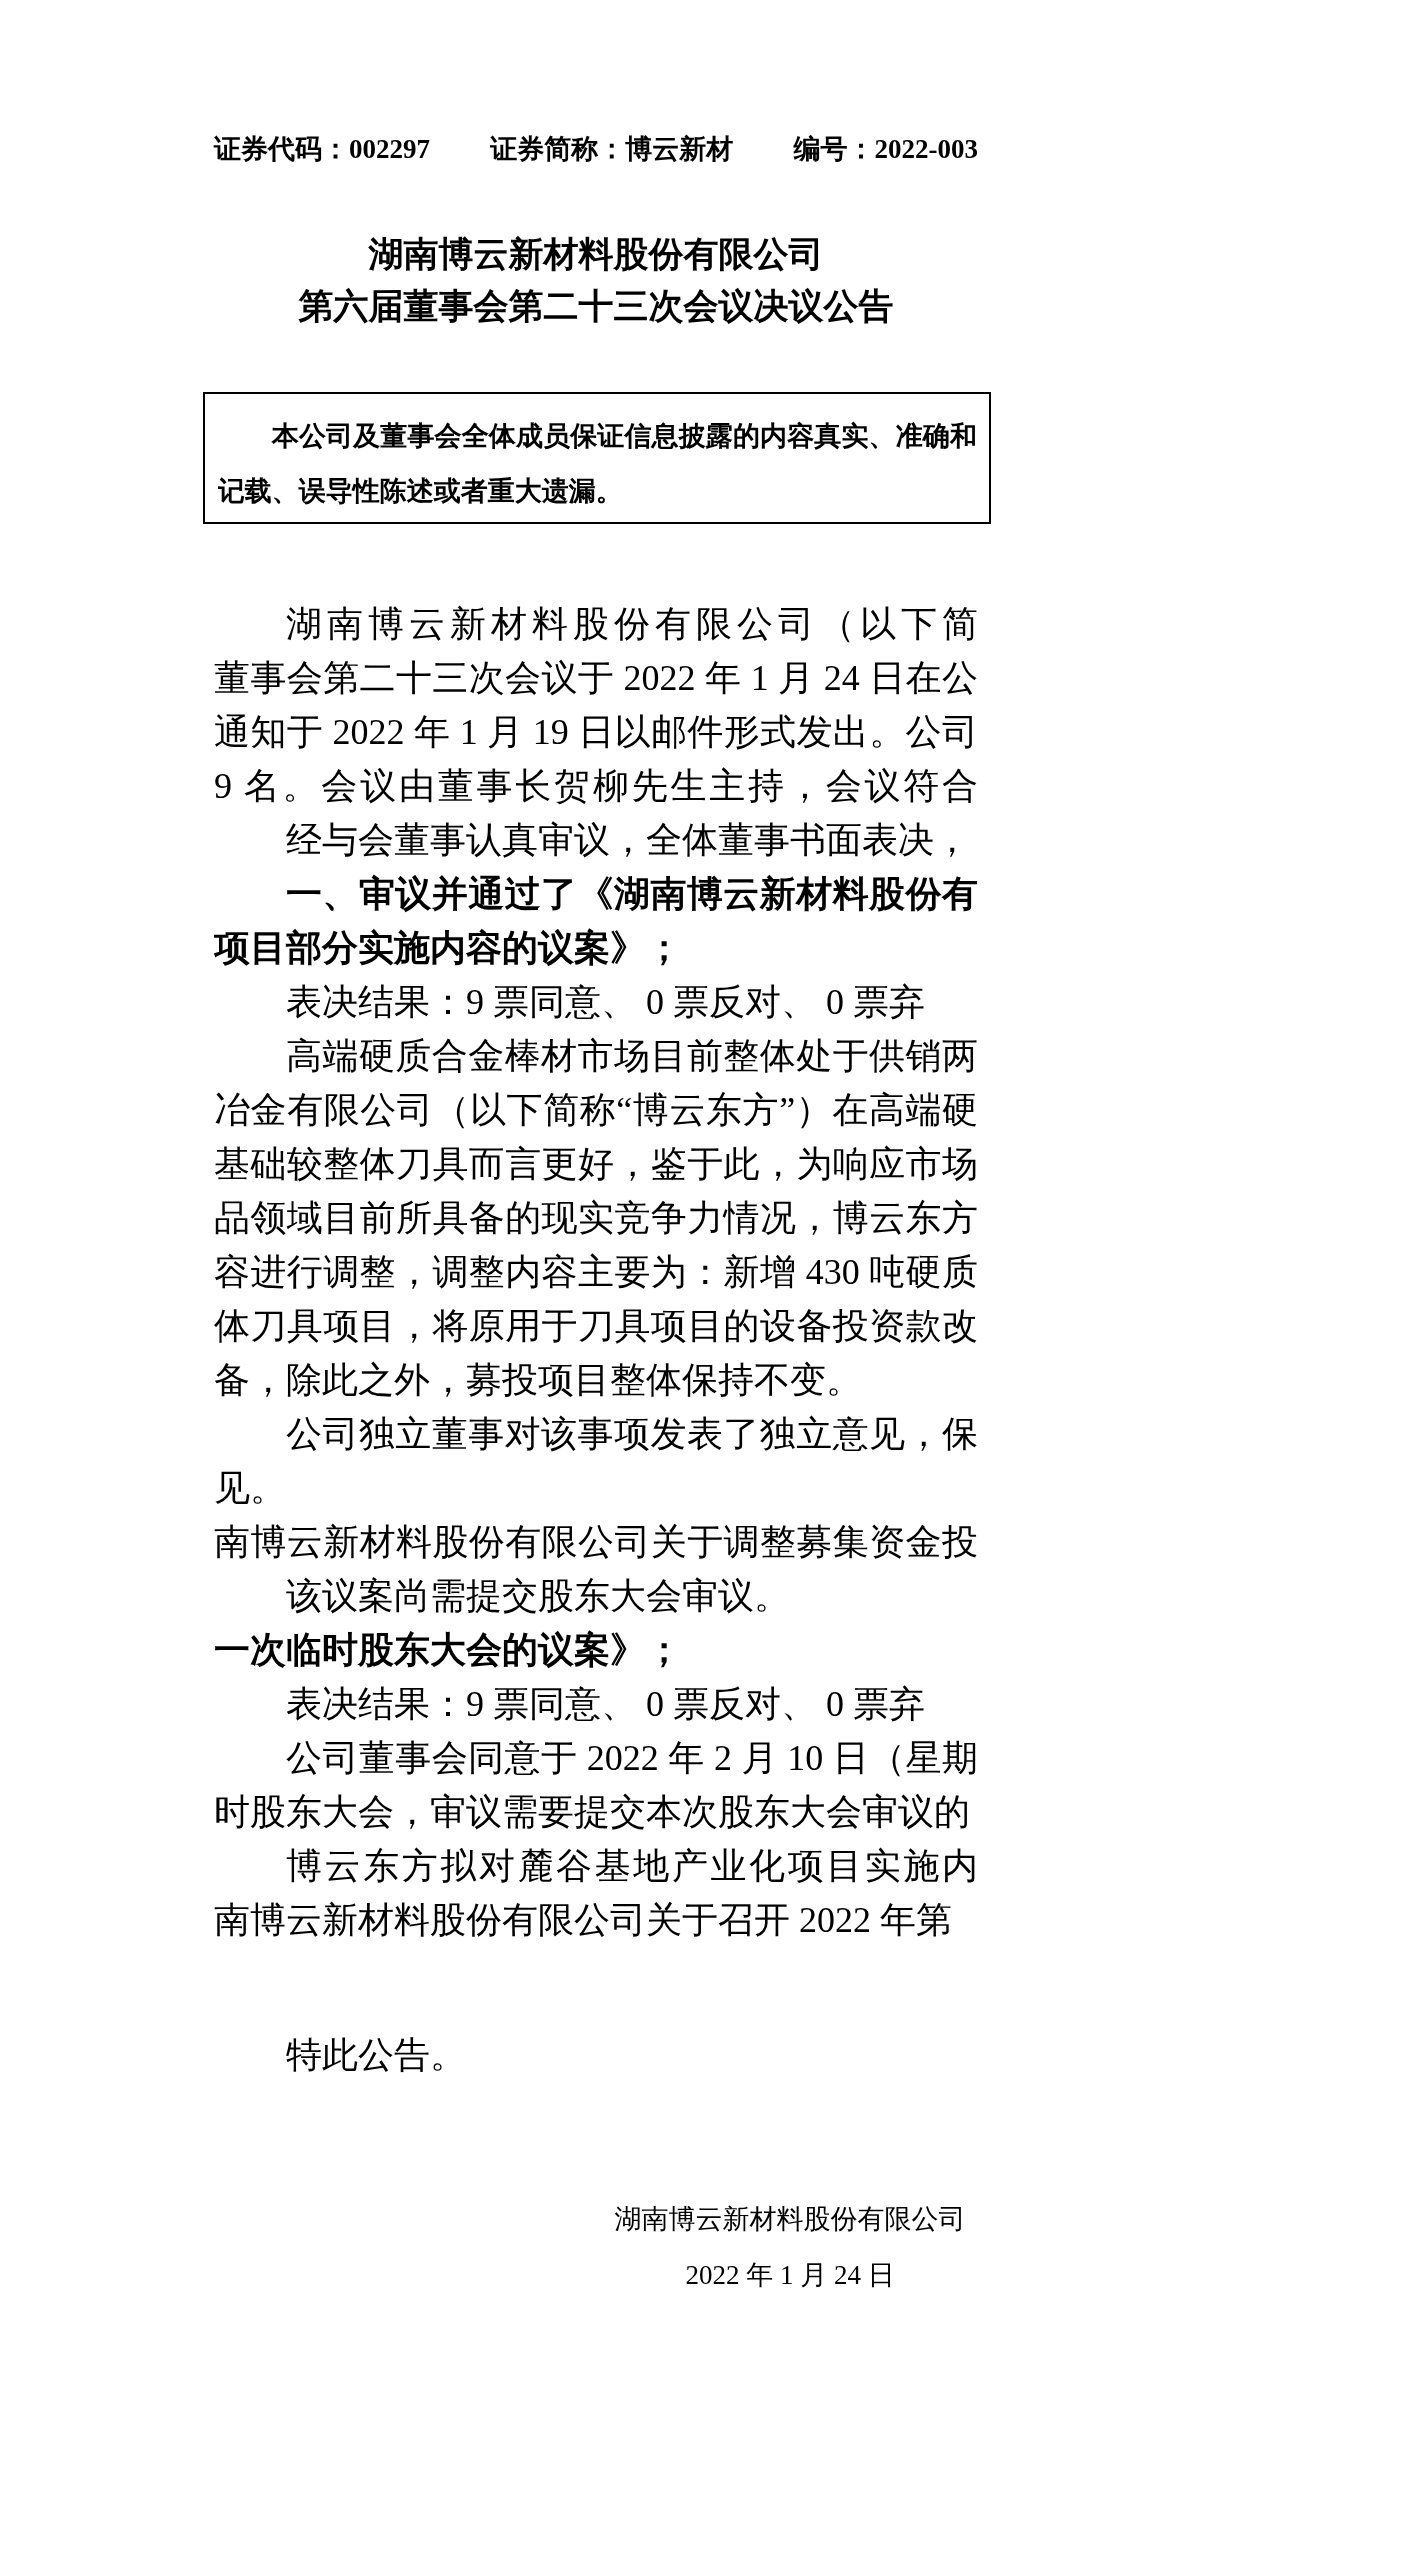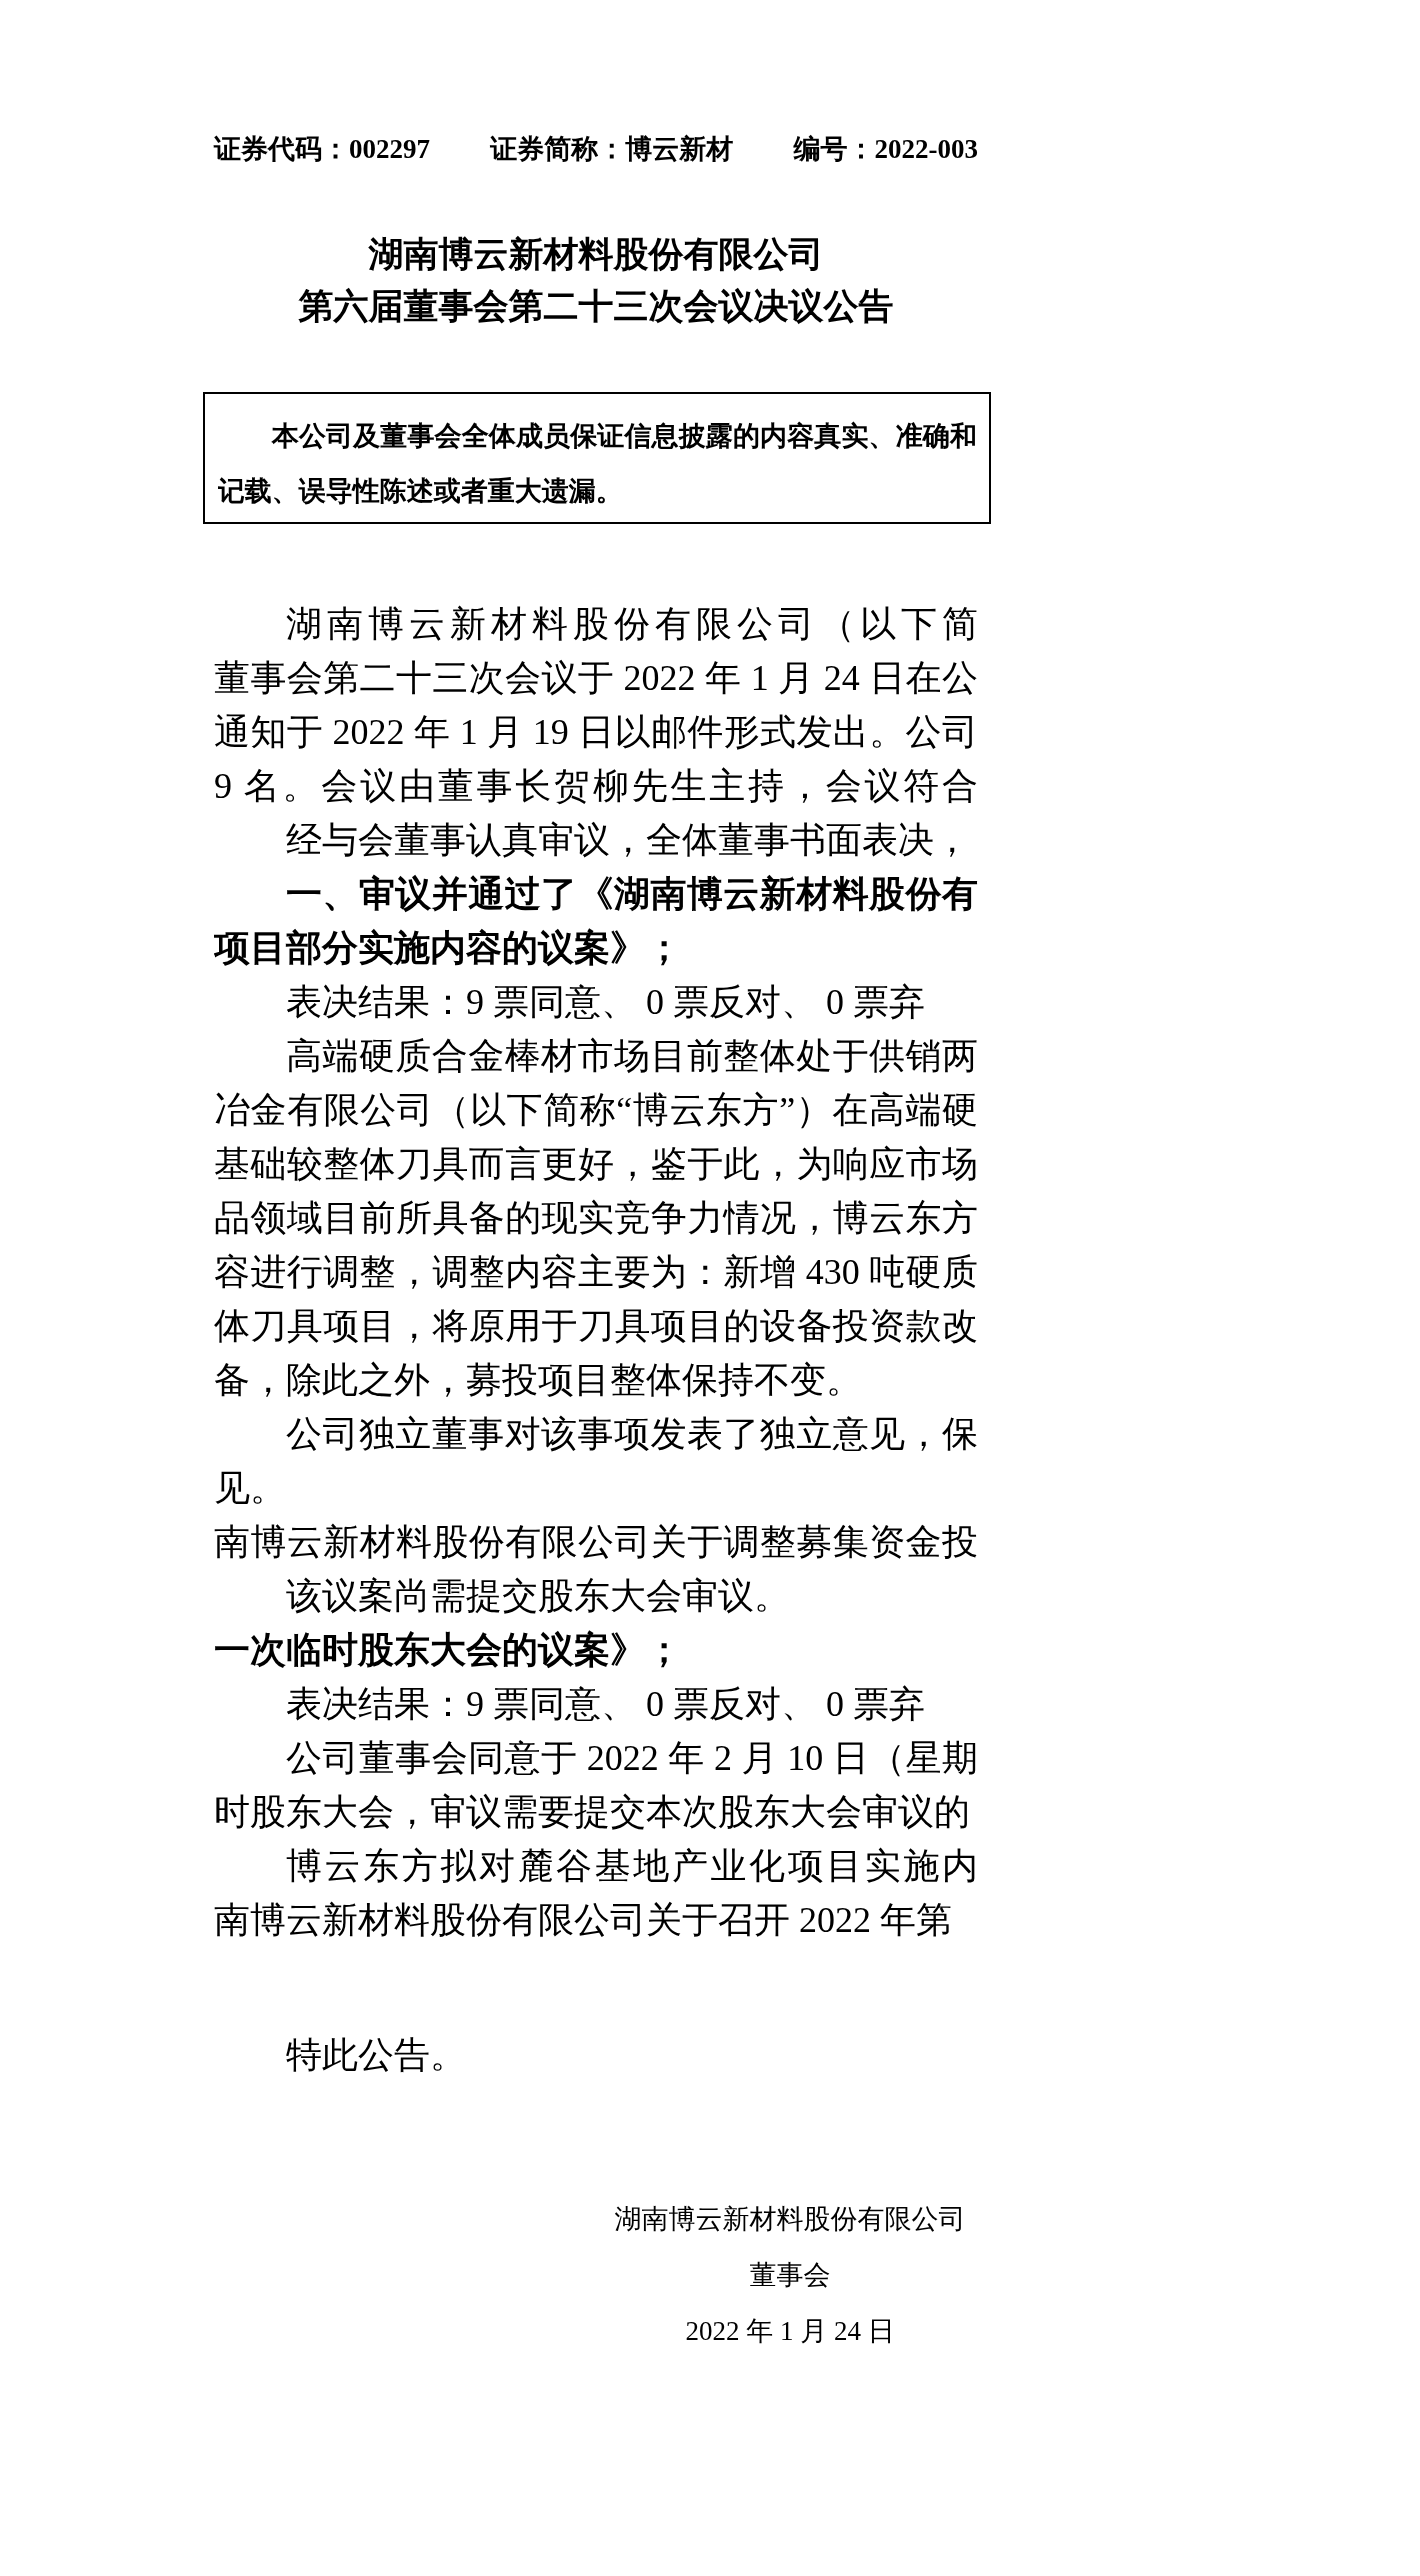--- a/index.html
+++ b/index.html
@@ -118,18 +118,17 @@
     <div class="ln ind jl">公司董事会同意于 2022 年 2 月 10 日（星期四）召开公司 2022 年第一次临</div>
     <div class="ln">时股东大会，审议需要提交本次股东大会审议的议案。</div>
     <div class="ln ind jl">博云东方拟对麓谷基地产业化项目实施内（www.cninfo.com.cn）上的《湖</div>
     <div class="ln">南博云新材料股份有限公司关于召开 2022 年第一次临时股东大会的通知》。</div>
   </div>
 
   <div class="ln ind closing">特此公告。</div>
 
   <div class="signature">
     <div class="sig-line">湖南博云新材料股份有限公司</div>
-    <div class="sig-line">董事会</div>
     <div class="sig-line">2022 年 1 月 24 日</div>
   </div>
 
 </div>
 
 
 </body></html>

